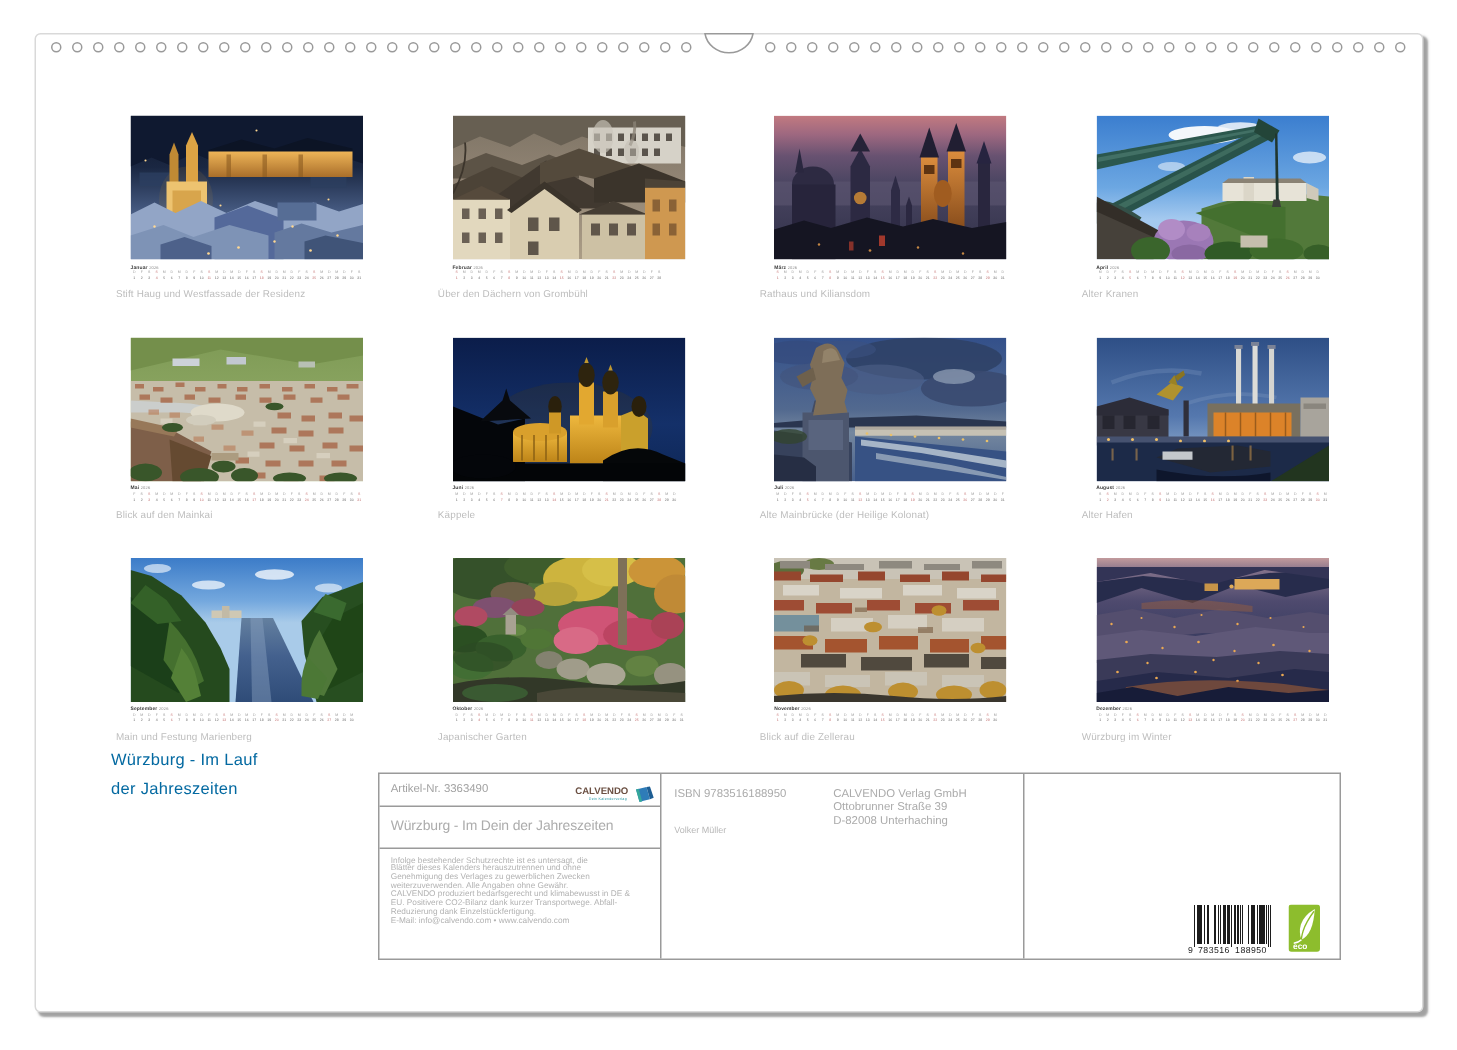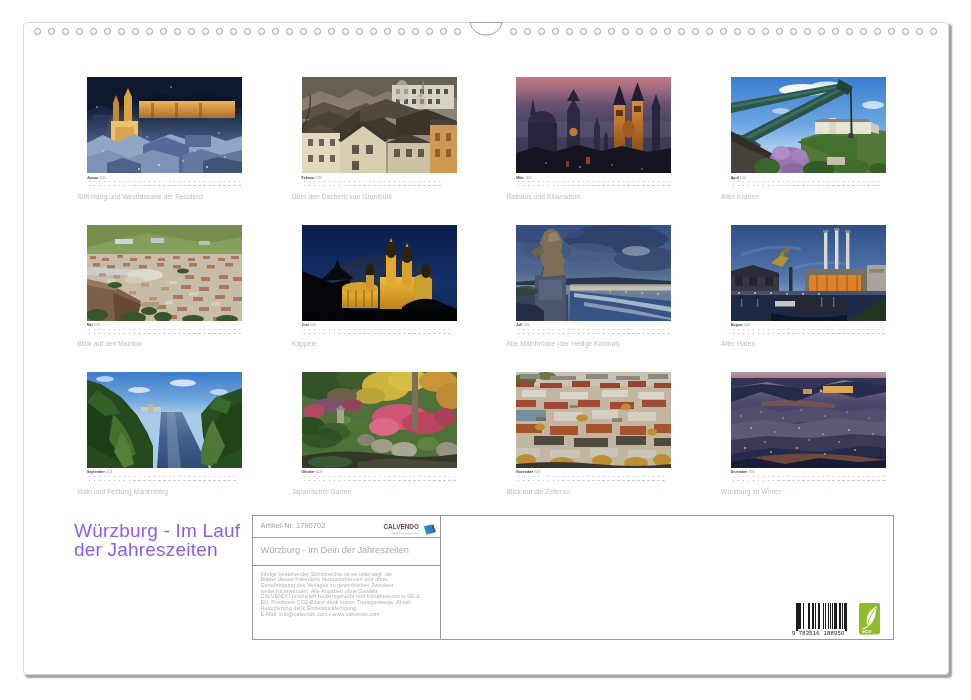--- a/index.html
+++ b/index.html
@@ -1532,35 +1532,40 @@
         <text x="127.5" y="5.7" fill="#6e6e6e">26</text>
         <text x="132.5" y="5.7" fill="#c27272">27</text>
         <text x="137.5" y="5.7" fill="#6e6e6e">28</text>
         <text x="142.5" y="5.7" fill="#6e6e6e">29</text>
         <text x="147.5" y="5.7" fill="#6e6e6e">30</text>
         <text x="152.5" y="5.7" fill="#6e6e6e">31</text>
       </g>
     </svg>
   </div>
 <div style="position:absolute;left:721.1px;top:487.6px;font-size:6.6px;color:#bdbdbd;letter-spacing:.1px">Würzburg im Winter</div>
-<div style="position:absolute;left:74px;top:522px;font-size:19px;line-height:18.8px;color:#8b5cf6;letter-spacing:.2px">Würzburg - Im Lauf<br>der Jahreszeiten</div>
+<div style="position:absolute;left:74px;top:498px;font-size:11px;line-height:18.8px;color:#0369a1;letter-spacing:.2px">Würzburg - Im Lauf<br>der Jahreszeiten</div>
 <div style="position:absolute;left:251.5px;top:514.5px;width:642px;height:125.5px;border:1px solid #9a9a9a;box-sizing:border-box">
 <div style="position:absolute;left:0;top:0;width:188px;height:100%;border-right:1px solid #9a9a9a;box-sizing:border-box">
-  <div style="position:absolute;left:8px;top:5px;font-size:7.6px;color:#a2a2a2">Artikel-Nr. 1790702</div>
+  <div style="position:absolute;left:8px;top:5px;font-size:7.6px;color:#a2a2a2">Artikel-Nr. 3363490</div>
   <svg width="58" height="16" viewBox="0 0 58 16" style="position:absolute;left:130px;top:4.5px">
 <text x="0.5" y="9.4" font-family="Liberation Sans, sans-serif" font-size="6.4" font-weight="bold" fill="#6b5043" letter-spacing="0">CALVENDO</text>
 <text x="9.5" y="13.6" font-family="Liberation Sans, sans-serif" font-size="2.4" fill="#2a9aa8" letter-spacing=".2">Dein Kalenderverlag</text>
 <path d="M41 6.3 l7 -1.6 2.3 8.2 -7 1.6z" fill="#2e7cb8"></path>
 <path d="M41 6.3 l1.8 -.45 2.35 8.4 -1.8 .45z" fill="#35a89a"></path>
 <path d="M48 4.7 l2.3 8.2 2.5 -1.1 -2.5 -7.4z" fill="#1e5e94"></path>
 </svg>
   <div style="position:absolute;left:0;top:21px;width:100%;border-top:1px solid #9a9a9a"></div>
   <div style="position:absolute;left:8px;top:29.5px;font-size:9.3px;color:#acacac;letter-spacing:-.1px">Würzburg - Im Dein der Jahreszeiten</div>
   <div style="position:absolute;left:0;top:49.5px;width:100%;border-top:1px solid #9a9a9a"></div>
   <div style="position:absolute;left:8px;top:56px;font-size:5.5px;line-height:5.72px;color:#b2b2b2">Infolge bestehender Schutzrechte ist es untersagt, die<br>Blätter dieses Kalenders herauszutrennen und ohne<br>Genehmigung des Verlages zu gewerblichen Zwecken<br>weiterzuverwenden. Alle Angaben ohne Gewähr.<br>CALVENDO produziert bedarfsgerecht und klimabewusst in DE &amp;<br>EU. Positivere CO2-Bilanz dank kurzer Transportwege. Abfall-<br>Reduzierung dank Einzelstückfertigung.<br>E-Mail: info@calvendo.com • www.calvendo.com</div>
+</div>
+<div style="position:absolute;left:188px;top:0;width:242.5px;height:100%;border-right:1px solid #9a9a9a;box-sizing:border-box">
+  <div style="position:absolute;left:9px;top:8px;font-size:7.6px;color:#ababab">ISBN 9783516188950</div>
+  <div style="position:absolute;left:115px;top:8px;font-size:7.6px;line-height:9.4px;color:#ababab">CALVENDO Verlag GmbH<br>Ottobrunner Straße 39<br>D-82008 Unterhaching</div>
+  <div style="position:absolute;left:9px;top:35px;font-size:6px;color:#b8b8b8">Volker Müller</div>
 </div>
 <div style="position:absolute;left:430.5px;top:0;right:0;height:100%">
   <svg width="59" height="35" viewBox="0 0 59 35" style="position:absolute;left:109px;top:87px" shape-rendering="crispEdges">
         <rect x="4.00" y="0" width="0.54" height="28.0" fill="#1c1c1c"></rect>
         <rect x="5.07" y="0" width="0.54" height="28.0" fill="#1c1c1c"></rect>
         <rect x="6.15" y="0" width="1.61" height="26.0" fill="#1c1c1c"></rect>
         <rect x="8.29" y="0" width="1.07" height="26.0" fill="#1c1c1c"></rect>
         <rect x="10.98" y="0" width="0.54" height="26.0" fill="#1c1c1c"></rect>
         <rect x="12.59" y="0" width="0.54" height="26.0" fill="#1c1c1c"></rect>
         <rect x="13.66" y="0" width="0.54" height="26.0" fill="#1c1c1c"></rect>

